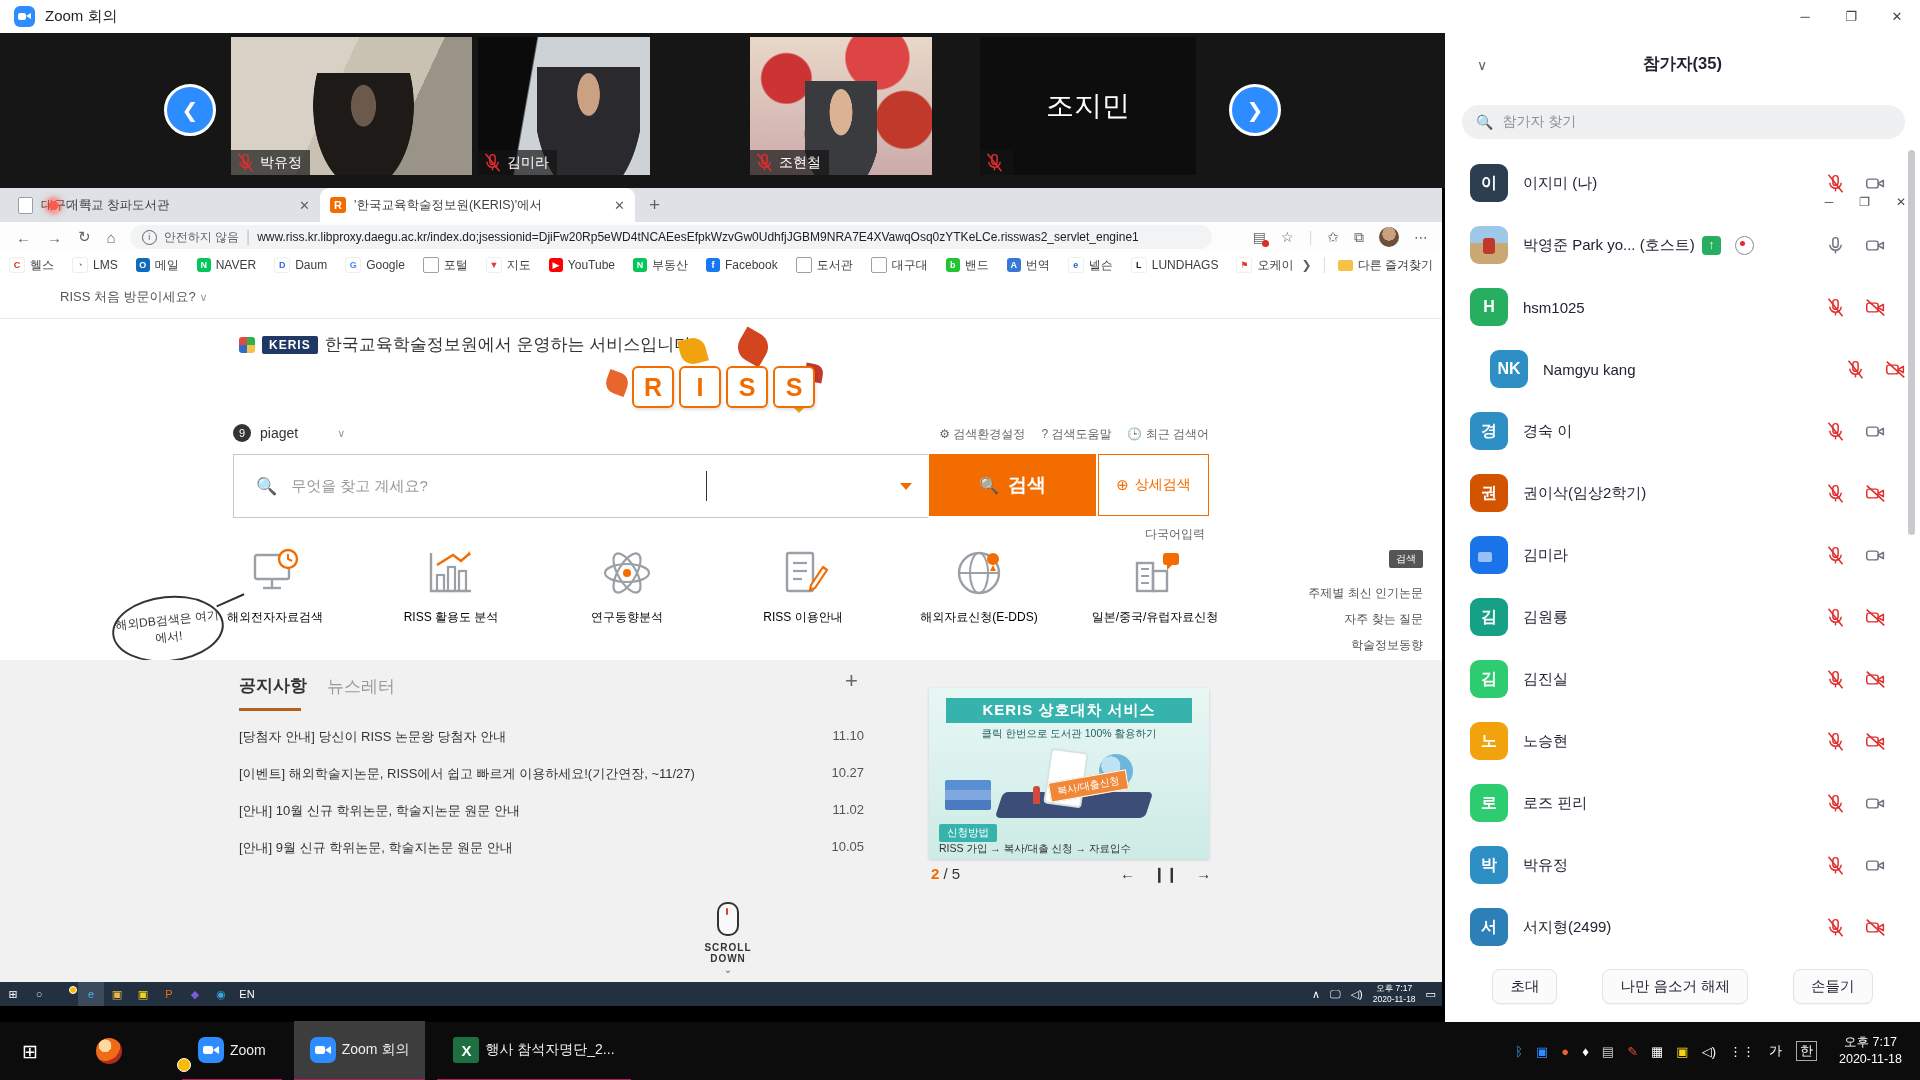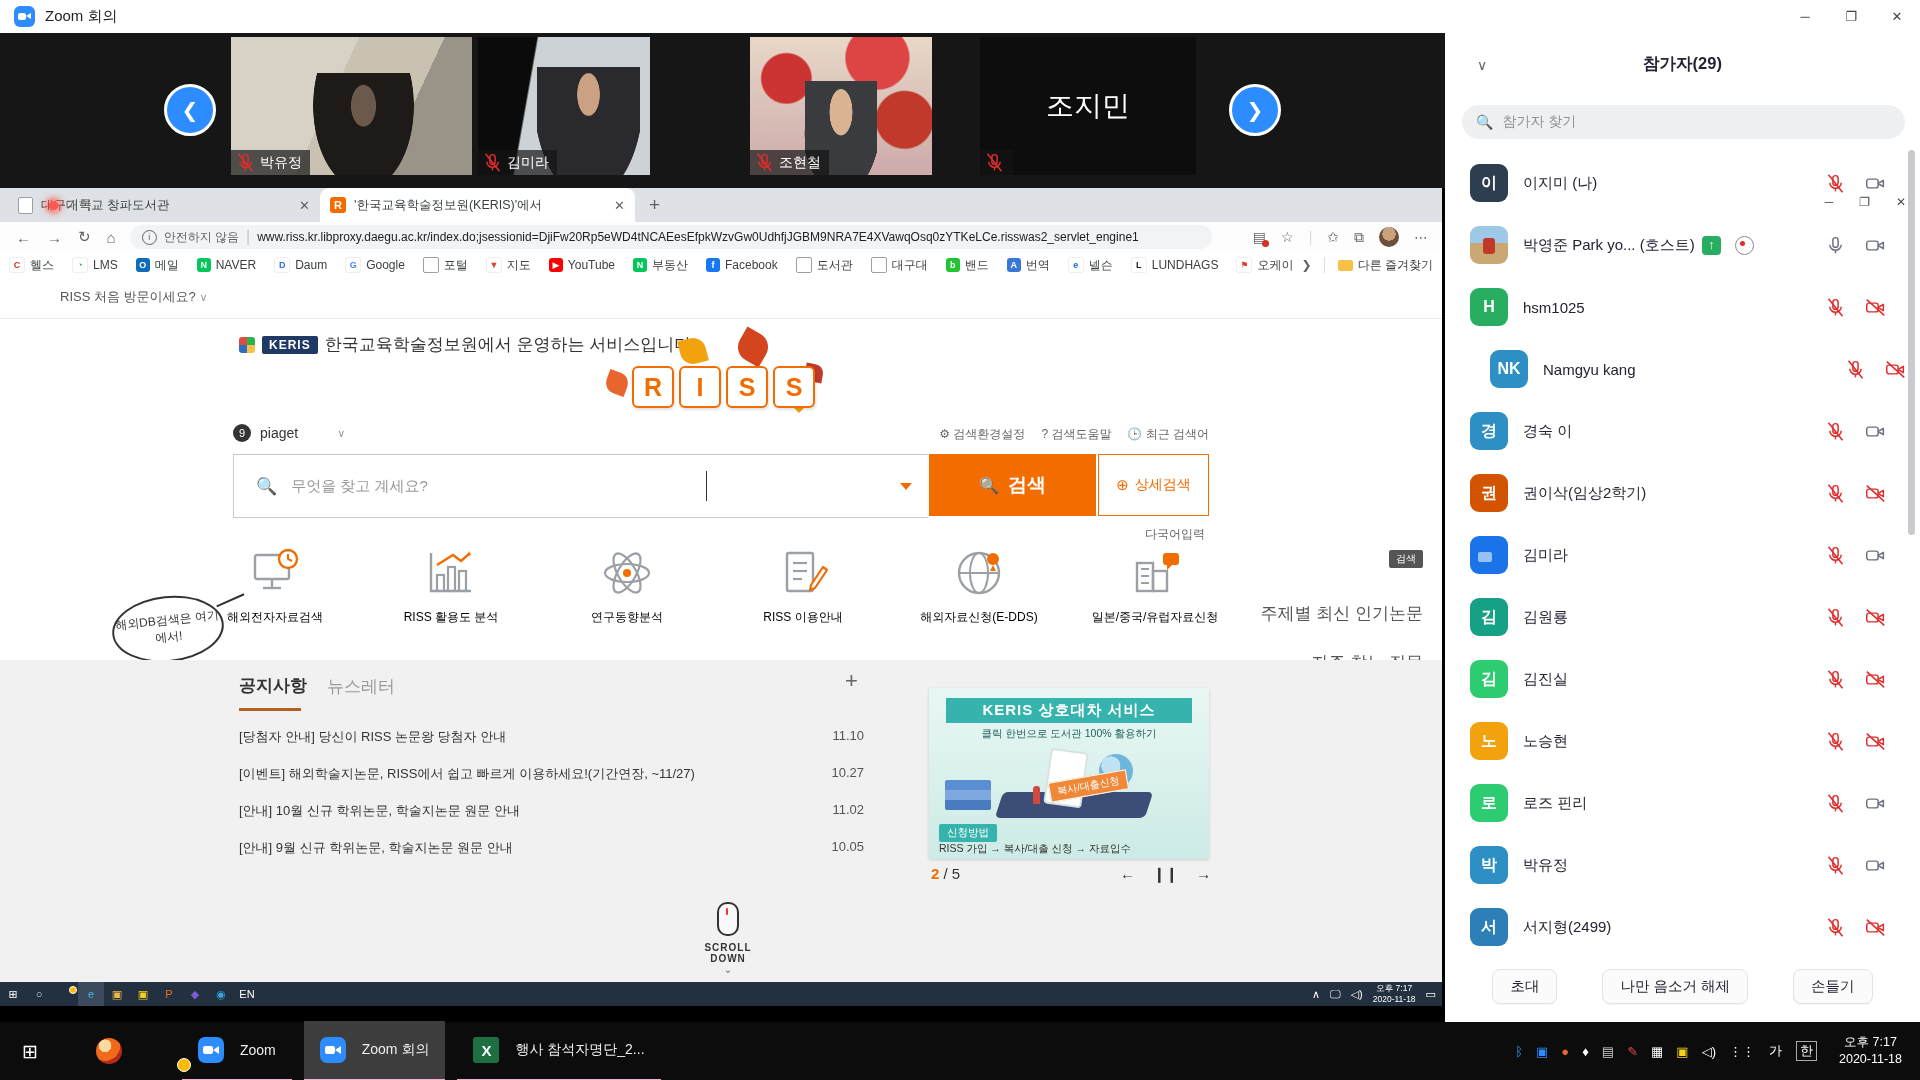--- a/index.html
+++ b/index.html
@@ -87,21 +87,21 @@
   .sb-caret{position:absolute;left:472px;top:16px;width:1px;height:30px;background:#333;}
   .sb-tri{position:absolute;right:16px;top:28px;border-left:6px solid transparent;border-right:6px solid transparent;border-top:7px solid #f36c00;}
   .btn-search{position:absolute;left:929px;top:176px;width:167px;height:62px;background:#f36c00;color:#fff;display:flex;align-items:center;justify-content:center;gap:9px;font-size:19px;font-weight:bold;}
   .btn-adv{position:absolute;left:1098px;top:176px;width:111px;height:62px;background:#fff;border:1px solid #f36c00;color:#f36c00;display:flex;align-items:center;justify-content:center;gap:6px;font-size:14px;box-sizing:border-box;}
   .multilang{position:absolute;left:1145px;top:248px;font-size:12px;color:#666;}
   .quick-icons{position:absolute;left:210px;top:267px;width:1010px;display:flex;justify-content:space-between;}
   .qi{display:flex;flex-direction:column;align-items:center;gap:10px;width:130px;}
   .qi-label{font-size:12px;color:#000000;white-space:nowrap;}
   .side-links{position:absolute;right:19px;top:270px;text-align:right;}
   .side-badge{display:inline-block;background:#555;color:#fff;font-size:10px;padding:2px 7px;border-radius:2px;margin-bottom:8px;}
-  .side-link{font-size:17px;color:#555;margin-top:26px;white-space:nowrap;}
+  .side-link{font-size:12px;color:#555;margin-top:9px;white-space:nowrap;}
   .doodle{position:absolute;left:112px;top:318px;width:108px;height:62px;border:2px solid #333;border-radius:50%;display:flex;align-items:center;justify-content:center;text-align:center;font-size:12px;color:#333;background:#fff;transform:rotate(-6deg);}
   .doodle::after{content:"";position:absolute;right:-26px;top:8px;width:30px;height:2px;background:#333;transform:rotate(-18deg);}
 
   .notice-sec{position:absolute;left:0;top:382px;width:1442px;height:322px;background:#f1f1f2;}
   .nt-tab1{position:absolute;left:239px;top:14px;font-size:17px;font-weight:bold;color:#333;}
   .nt-underline{position:absolute;left:239px;top:48px;width:62px;height:3px;background:#b5601e;}
   .nt-tab2{position:absolute;left:327px;top:15px;font-size:17px;color:#9a9a9a;}
   .nt-plus{position:absolute;left:845px;top:8px;font-size:22px;color:#666;}
   .nt-row{position:absolute;left:239px;width:625px;display:flex;justify-content:space-between;font-size:13px;color:#333;}
   .nt-date{color:#555;}
@@ -155,21 +155,21 @@
   .pn-buttons{position:absolute;left:0;top:936px;width:100%;display:flex;justify-content:center;gap:45px;}
   .pn-btn{background:#fbfbfc;border:1px solid #e3e3e6;border-radius:8px;font-size:14.5px;color:#232333;padding:7px 17px;box-shadow:0 1px 1px rgba(0,0,0,.04);}
 
   
   .taskbar{left:0;top:1022px;width:1920px;height:58px;background:#0c0c0c;display:flex;align-items:center;}
   .tk-start{color:#fff;font-size:19px;margin-left:22px;}
   .tk-ball{width:26px;height:26px;border-radius:50%;margin-left:58px;background:radial-gradient(circle at 35% 30%,#ffd9a0 0 25%,#f06a18 26% 60%,#b22a1d 61%);}
   .tk-chrome{margin-left:48px;}
   .tk-chrome .chrome-ball{width:26px;height:26px;}
   .tk-chrome .chrome-ball::after{left:7px;top:7px;width:12px;height:12px;}
-  .tk-app{height:58px;display:flex;align-items:center;gap:16px;padding:0 16px;margin-left:12px;max-width:200px;border-bottom:2px solid #f9a8d4;}
+  .tk-app{height:58px;display:flex;align-items:center;gap:6px;padding:0 16px;margin-left:12px;max-width:200px;border-bottom:2px solid #be185d;}
   .tk-app.active{background:#3d3d3d;}
   .tk-app-label{color:#eee;font-size:14px;white-space:nowrap;overflow:hidden;text-overflow:ellipsis;}
   .tk-zoom-ic{width:26px;height:26px;border-radius:7px;background:#2d8cff;position:relative;flex:none;}
   .tk-zoom-ic::before{content:"";position:absolute;left:5px;top:9px;width:10px;height:8px;border-radius:2px;background:#fff;}
   .tk-zoom-ic::after{content:"";position:absolute;left:15px;top:9px;border-top:4px solid transparent;border-bottom:4px solid transparent;border-right:6px solid #fff;}
   .tk-excel-ic{width:26px;height:26px;border-radius:3px;background:#1d6f42;color:#fff;font-size:15px;font-weight:bold;display:flex;align-items:center;justify-content:center;flex:none;}
   .tk-tray{margin-left:auto;display:flex;align-items:center;gap:14px;padding-right:10px;}
   .tray-ic{font-size:13px;color:#ddd;}
   .tray-kor{color:#fff;font-size:13px;}
   .tray-kor.boxed{border:1px solid #aaa;padding:0 3px;}
@@ -583,21 +583,21 @@
       <div class="rb-clock">
         <div>오후 7:17</div>
         <div>2020-11-18</div>
       </div>
       <span class="rb-ic" style="width:auto;">▭</span>
     </div>
   </div>
 
   <div class="abs panel">
     <div class="pn-chev">∨</div>
-    <div class="pn-title">참가자(29)</div>
+    <div class="pn-title">참가자(35)</div>
     <div class="pn-search">
       <span>🔍</span>
       <span>참가자 찾기</span>
     </div>
     <div id="participant-rows">
         <div class="prow" style="top: 119px;">
           <div class="pavatar" style="background: rgb(45, 62, 80);">이</div>
           <div class="pname">이지미 (나)</div>
           <div class="pright">
             <span>

